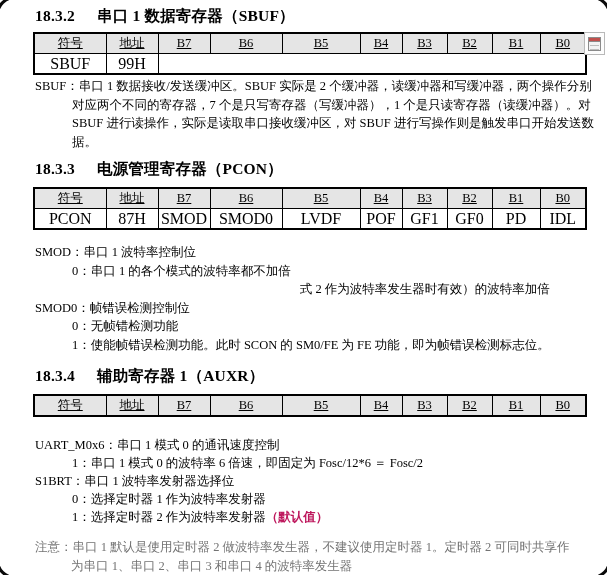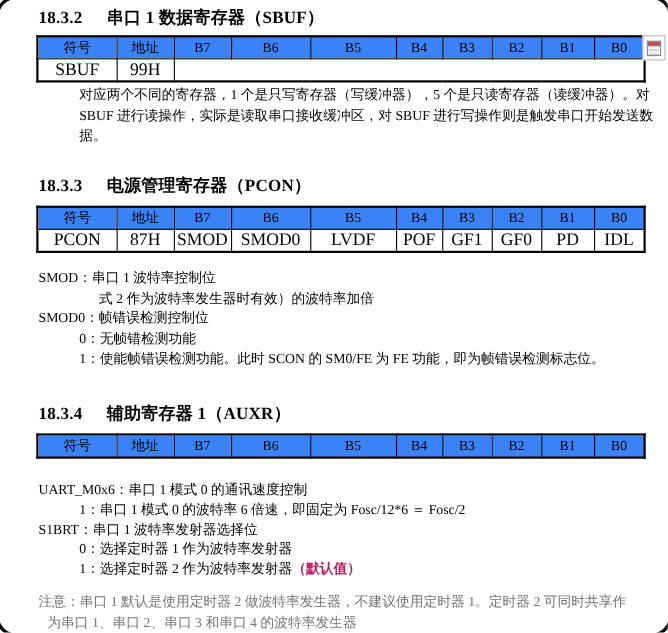--- a/index.html
+++ b/index.html
@@ -18,31 +18,31 @@
   }
   .heading .num{display:inline-block;margin-right:22px;}
   table.reg{
     position:absolute;left:33px;width:552px;border-collapse:collapse;
     table-layout:fixed;border:2px solid #000;background:#fff;
   }
   table.reg td{
     border:1px solid #000;text-align:center;vertical-align:middle;
     font-size:16px;height:19px;padding:0 1px;overflow:hidden;white-space:nowrap;
   }
-  table.reg tr.hd td{background:#3b82f6;font-size:12.5px;}
+  table.reg tr.hd td{background:#e5e5e5;font-size:12.5px;text-decoration:underline;}
   .txt{
     position:absolute;left:35px;font-size:12.5px;line-height:18.6px;
     white-space:nowrap;
   }
   .txt div{height:18.6px;}
   .tight div{height:18px;}
   .i1{margin-left:37px;}
-  .i2{margin-left:55px;}
+  .i2{margin-left:55px;text-align:right;}
   .note{color:#737373;}
-  .note .cont{margin-left:8px;}
+  .note .cont{margin-left:36px;}
   .badge{color:#be185d;font-weight:bold;}
   .obj-icon{
     position:absolute;left:584px;top:32px;width:19px;height:21px;
     border:1px solid #b9b9b9;background:#fdfdfd;z-index:10;
     display:flex;align-items:center;justify-content:center;
   }
   .obj-icon .glyph{
     width:11px;height:12px;border:1px solid #8b8b8b;background:#f3f3f3;
   }
   .obj-icon .glyph .bar{height:3px;background:#c0504d;border-bottom:1px solid #8b8b8b;}
@@ -85,21 +85,22 @@
     </tr>
     <tr>
       <td>SBUF</td>
       <td>99H</td>
       <td colspan="8"></td>
     </tr>
   </tbody>
     </table>
 
   <div class="txt" style="top:77px">
-    <div class="i1">对应两个不同的寄存器，1 个是只写寄存器（写缓冲器），5 个是只读寄存器（读缓冲器）。对</div>
+    <div>SBUF：串口 1 数据接收/发送缓冲区。SBUF 实际是 2 个缓冲器，读缓冲器和写缓冲器，两个操作分别</div>
+    <div class="i1">对应两个不同的寄存器，7 个是只写寄存器（写缓冲器），1 个是只读寄存器（读缓冲器）。对</div>
     <div class="i1">SBUF 进行读操作，实际是读取串口接收缓冲区，对 SBUF 进行写操作则是触发串口开始发送数</div>
     <div class="i1">据。</div>
   </div>
 
   <div class="heading" style="top:159px">
     <span class="num">18.3.3</span><span>电源管理寄存器（PCON）</span>
   </div>
 
   <table class="reg" style="top:187px">
     <colgroup>
@@ -137,20 +138,21 @@
       <td>GF1</td>
       <td>GF0</td>
       <td>PD</td>
       <td>IDL</td>
     </tr>
   </tbody>
     </table>
 
   <div class="txt" style="top:243px">
     <div>SMOD：串口 1 波特率控制位</div>
+    <div class="i1">0：串口 1 的各个模式的波特率都不加倍</div>
     <div class="i2">式 2 作为波特率发生器时有效）的波特率加倍</div>
     <div>SMOD0：帧错误检测控制位</div>
     <div class="i1">0：无帧错检测功能</div>
     <div class="i1">1：使能帧错误检测功能。此时 SCON 的 SM0/FE 为 FE 功能，即为帧错误检测标志位。</div>
   </div>
 
   <div class="heading" style="top:366px">
     <span class="num">18.3.4</span><span>辅助寄存器 1（AUXR）</span>
   </div>
 

